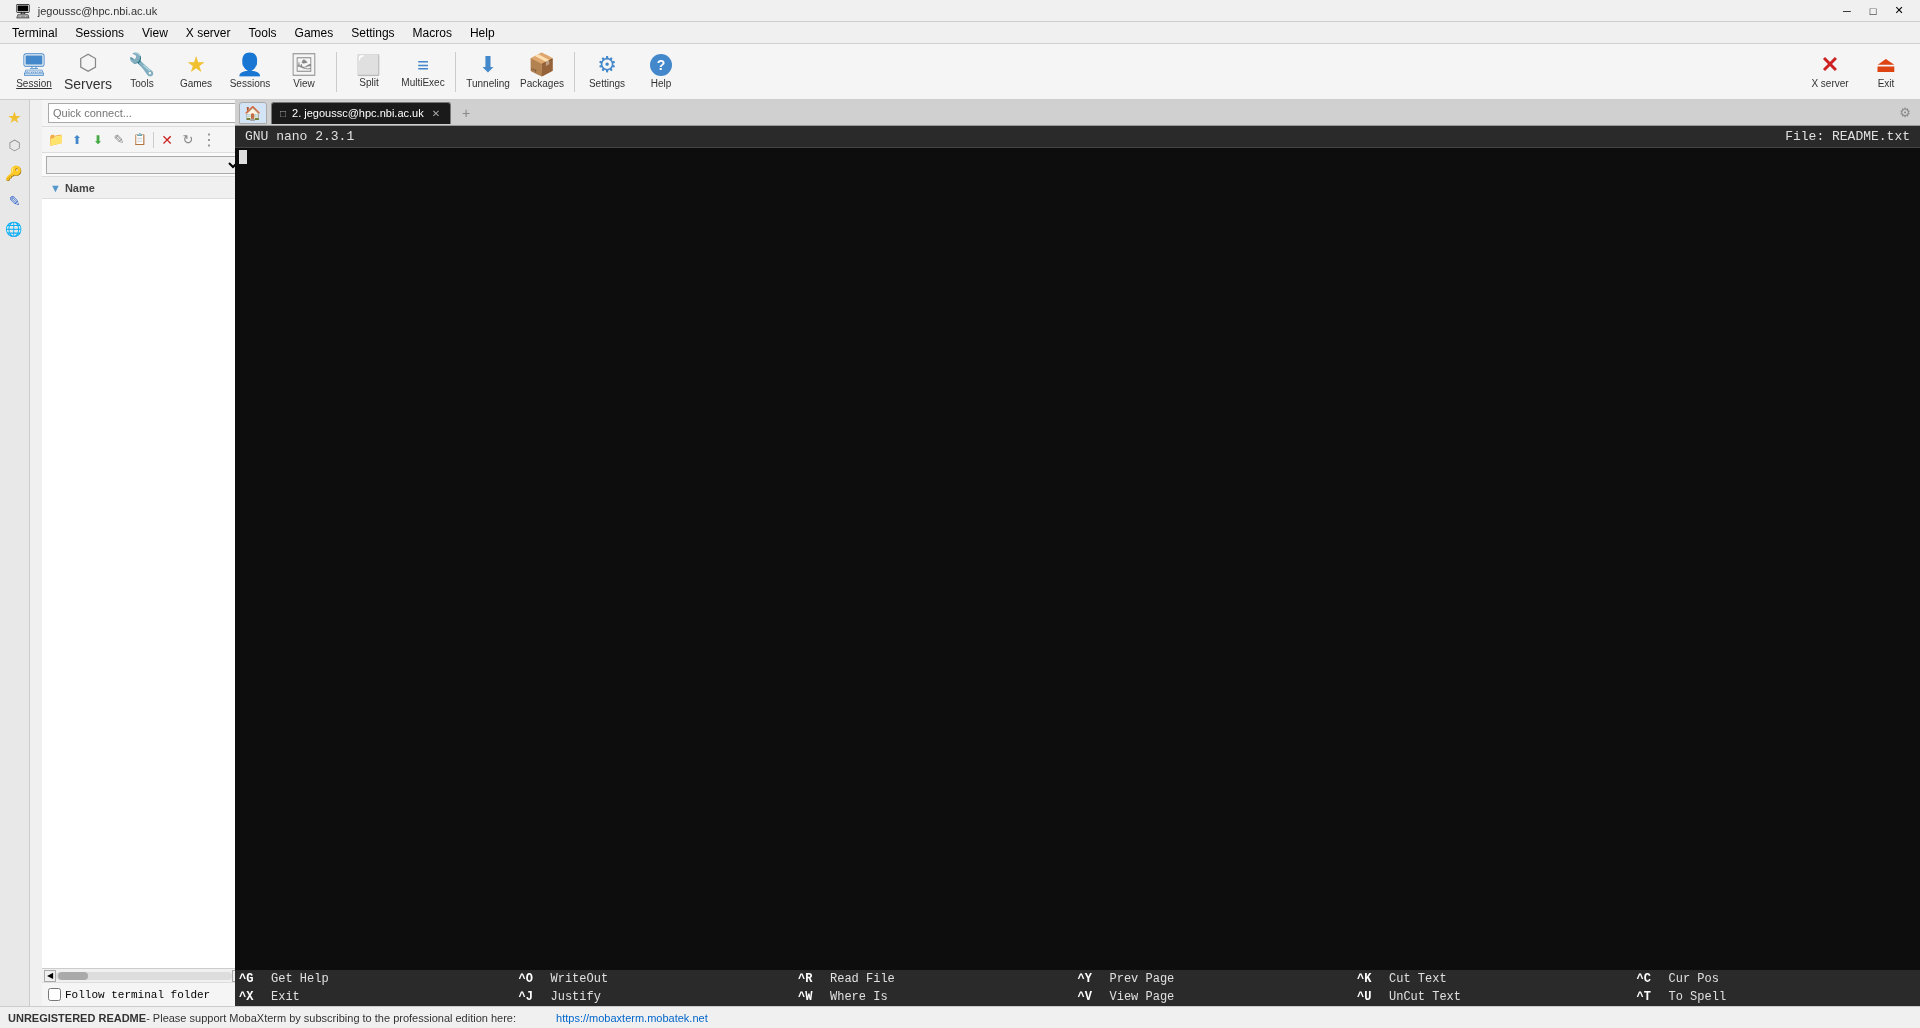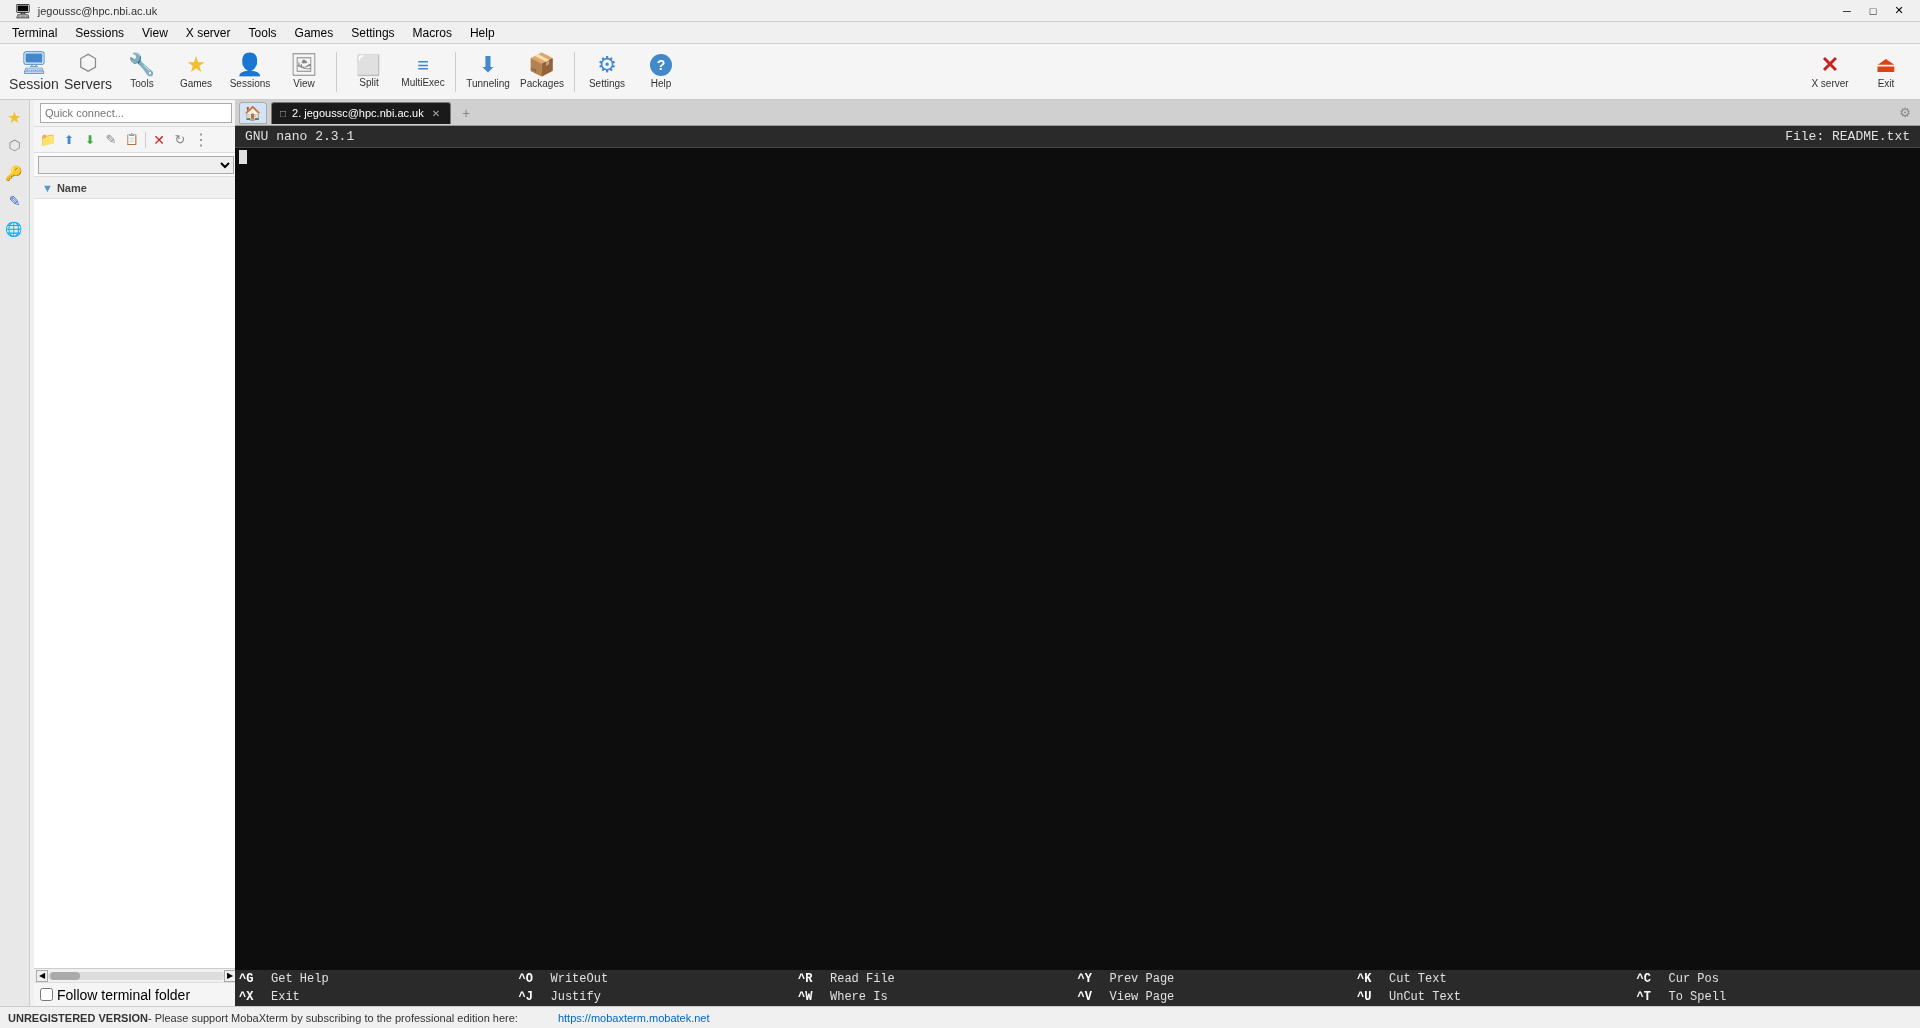--- a/index.html
+++ b/index.html
@@ -420,21 +420,21 @@
   <span class="menu-item">Games</span>
   <span class="menu-item">Settings</span>
   <span class="menu-item">Macros</span>
   <span class="menu-item">Help</span>
 </div>
 
 <div id="toolbar" style="position:absolute;top:44px;left:0;right:0;height:56px;background:#f5f5f5;display:flex;align-items:center;padding:4px 8px;border-bottom:1px solid #ccc;gap:2px;z-index:100;">
 
   <button class="toolbar-btn">
     <span class="toolbar-icon" style="font-size:22px;color:#4488cc;">🖥</span>
-    <span style="font-size:14px;">Session</span>
+    <span style="font-size:10px;text-decoration:underline;">Session</span>
   </button>
 
   <button class="toolbar-btn">
     <span class="toolbar-icon" style="font-size:22px;color:#888;">⬡</span>
     <span style="font-size:14px;">Servers</span>
   </button>
 
   <button class="toolbar-btn">
     <span class="toolbar-icon" style="font-size:22px;color:#888;">🔧</span>
     <span style="font-size:10px;">Tools</span>
@@ -501,21 +501,21 @@
 </div>
 
 <div style="position:absolute;left:0;top:100px;width:30px;bottom:22px;background:#e8e8e8;border-right:1px solid #ccc;z-index:5;display:flex;flex-direction:column;align-items:center;padding-top:4px;gap:2px;">
   <button class="side-nav-btn" style="color:#f0c030;font-size:16px;">★</button>
   <button class="side-nav-btn" style="color:#888;font-size:14px;">⬡</button>
   <button class="side-nav-btn" style="color:#cc4400;font-size:14px;">🔑</button>
   <button class="side-nav-btn" style="color:#3366cc;font-size:14px;">✎</button>
   <button class="side-nav-btn" style="color:#cc8800;font-size:14px;">🌐</button>
 </div>
 
-<div id="file-panel" style="position: absolute; left: 34px; top: 100px; width: 205px; bottom: 22px; height: auto;">
+<div id="file-panel" style="position: absolute; left: 42px; top: 100px; width: 205px; bottom: 22px; height: auto;">
 
   <div style="padding:3px 6px;background:#f5f5f5;border-bottom:1px solid #ddd;">
     <input type="text" style="width: 100%; height: 20px; border: 1px solid rgb(170, 170, 170); padding: 2px 4px; font-size: 11px; color: rgb(170, 170, 170);" placeholder="Quick connect...">
   </div>
 
   <div id="file-panel-toolbar">
     <button class="fp-btn" title="New folder" style="color:#f0a000;">📁</button>
     <button class="fp-btn" title="Upload" style="color:#4488cc;font-size:12px;">⬆</button>
     <button class="fp-btn" title="Download" style="color:#44aa44;font-size:12px;">⬇</button>
     <button class="fp-btn" title="Edit" style="color:#888;">✎</button>
@@ -542,21 +542,21 @@
   <div id="file-panel-hscroll">
     <button style="width:12px;height:12px;border:1px solid #aaa;background:#f0f0f0;font-size:8px;display:flex;align-items:center;justify-content:center;cursor:pointer;padding:0;">◀</button>
     <div id="hscroll-track">
       <div id="hscroll-thumb"></div>
     </div>
     <button style="width:12px;height:12px;border:1px solid #aaa;background:#f0f0f0;font-size:8px;display:flex;align-items:center;justify-content:center;cursor:pointer;padding:0;">▶</button>
   </div>
 
   <div id="follow-terminal">
     <input type="checkbox" id="ftf-check" style="">
-    <label for="ftf-check" style="font-size:14px;cursor:pointer;">Follow terminal folder</label>
+    <label for="ftf-check" style="font-size:11px;cursor:pointer;font-family:Liberation Mono, monospace;">Follow terminal folder</label>
   </div>
 </div>
 
 <div id="main-wrapper" style="inset: 100px 0px 22px 235px; position: absolute; display: flex; flex-direction: column;">
 
   <div id="tab-bar" style="display:flex;align-items:center;background:#d0d0d0;height:26px;border-bottom:1px solid #999;padding:0 4px;gap:2px;">
 
     <div class="tab-home">
       <span style="color:#cc5500;">🏠</span>
     </div>
@@ -638,16 +638,16 @@
       </div>
       <div class="nano-shortcut-col" style="flex:1;display:flex;gap:4px;min-width:200px;">
         <span class="nano-key" style="color:white;font-weight:bold;">^T</span>
         <span class="nano-cmd">To Spell</span>
       </div>
     </div>
   </div>
 </div>
 
 <div id="status-bar" style="position:absolute;bottom:0;left:0;right:0;height:22px;background:#f0f0f0;border-top:1px solid #ccc;display:flex;align-items:center;padding:0 8px;font-size:11px;">
-  <span class="unregistered" style="font-weight:bold;">UNREGISTERED VERSION</span>
+  <span class="unregistered" style="font-weight:bold;">UNREGISTERED README</span>
   <span> - Please support MobaXterm by subscribing to the professional edition here: </span>
   <a href="#" style="color:#0066cc;text-decoration:none;padding-left:40px;">https://mobaxterm.mobatek.net</a>
 </div>
 
 </body></html>

